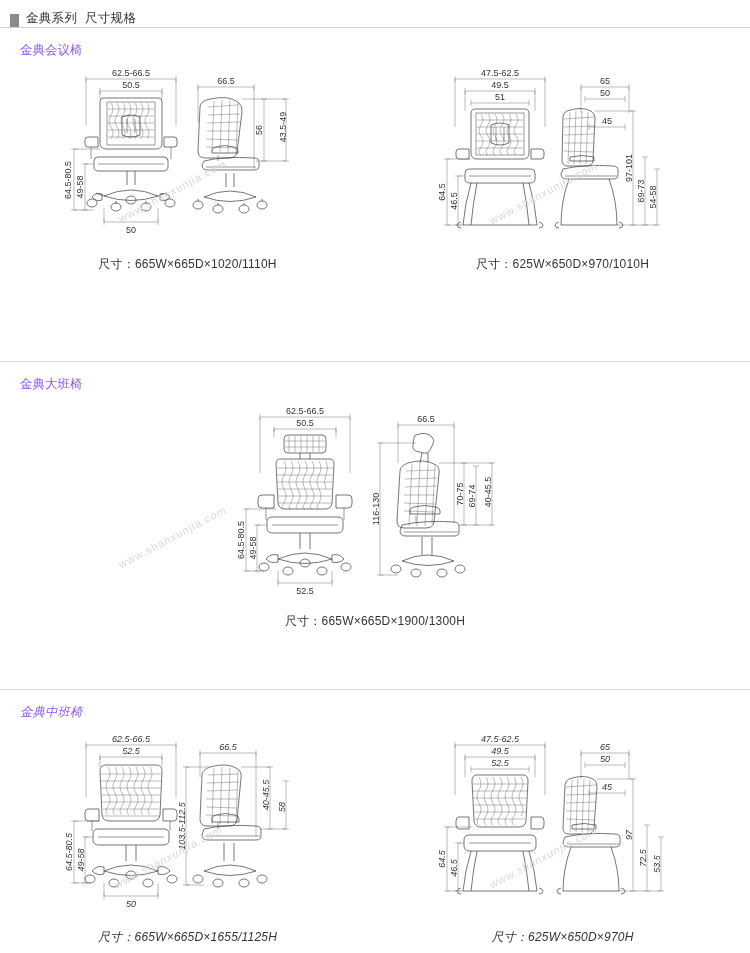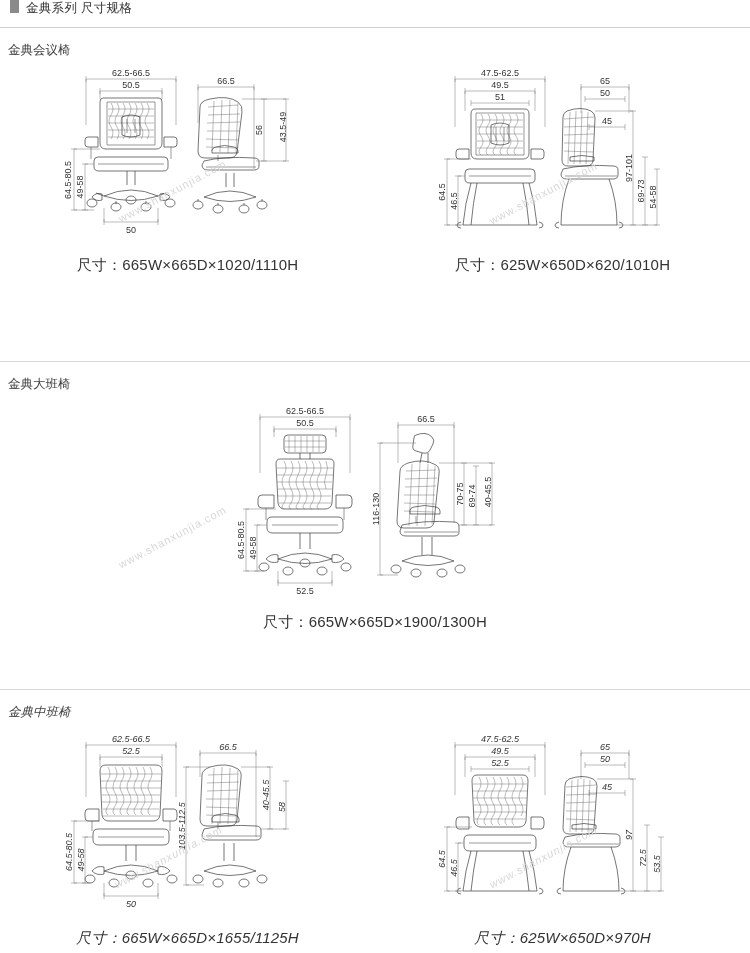--- a/index.html
+++ b/index.html
@@ -19,23 +19,24 @@
     width: 750px;
     height: 953px;
     position: relative;
     box-sizing: border-box;
   }
   
   .header {
     height: 28px;
     border-bottom: 1px solid #cfcfcf;
     display: flex;
-    align-items: flex-start;
+    align-items: flex-end;
     padding-left: 10px;
     box-sizing: border-box;
+    font-family: Liberation Mono, monospace;
   }
   .header .bar {
     width: 9px;
     height: 13px;
     background: #8a8a8a;
     margin-right: 7px;
     flex: none;
   }
   .header .title {
     font-size: 12.5px;
@@ -46,22 +47,22 @@
   .section {
     position: relative;
     box-sizing: border-box;
   }
   .section + .section {
     border-top: 1px solid #d9d9d9;
     margin-top: 28px;
   }
   .section-title {
     font-size: 12.5px;
-    color: #404040;
-    padding: 14px 0 0 8px;
+    color: #8b5cf6;
+    padding: 14px 0 0 20px;
   }
   .row {
     display: flex;
     width: 100%;
     box-sizing: border-box;
   }
   .cell {
     position: relative;
     box-sizing: border-box;
     display: flex;
@@ -71,21 +72,21 @@
   .cell.half { width: 50%; }
   .cell.full { width: 100%; }
   .figure {
     position: relative;
     width: 100%;
     display: flex;
     justify-content: center;
     align-items: center;
   }
   .caption {
-    font-size: 15px;
+    font-size: 12px;
     color: #333;
     text-align: center;
     margin-top: 6px;
     letter-spacing: .2px;
   }
   
   .draw {
     display: block;
   }
   .wm {
@@ -332,21 +333,21 @@
             <path class="thin" d="M209 92 L215 92 M209 160 L215 160"></path>
             <text class="dim" x="211" y="126" text-anchor="middle" transform="rotate(-90 211 126)">69-73</text>
             <line class="thin" x1="224" y1="104" x2="224" y2="160"></line>
             <path class="thin" d="M221 104 L227 104 M221 160 L227 160"></path>
             <text class="dim" x="223" y="132" text-anchor="middle" transform="rotate(-90 223 132)">54-58</text>
             <line class="thin" x1="162" y1="46" x2="200" y2="46"></line>
             <line class="thin" x1="184" y1="160" x2="224" y2="160"></line>
           </svg>
           <div class="wm" style="left:108px; top:122px;">www.shanxunjia.com</div>
         </div>
-        <div class="caption">尺寸：625W×650D×620/1010H</div>
+        <div class="caption">尺寸：625W×650D×970/1010H</div>
       </div>
     </div>
   </div>
 
   <div class="section" style="height:300px;">
     <div class="section-title">金典大班椅</div>
 
     <div class="row" style="margin-top:10px;">
       <div class="cell full">
         <div class="figure" style="justify-content:center;">

